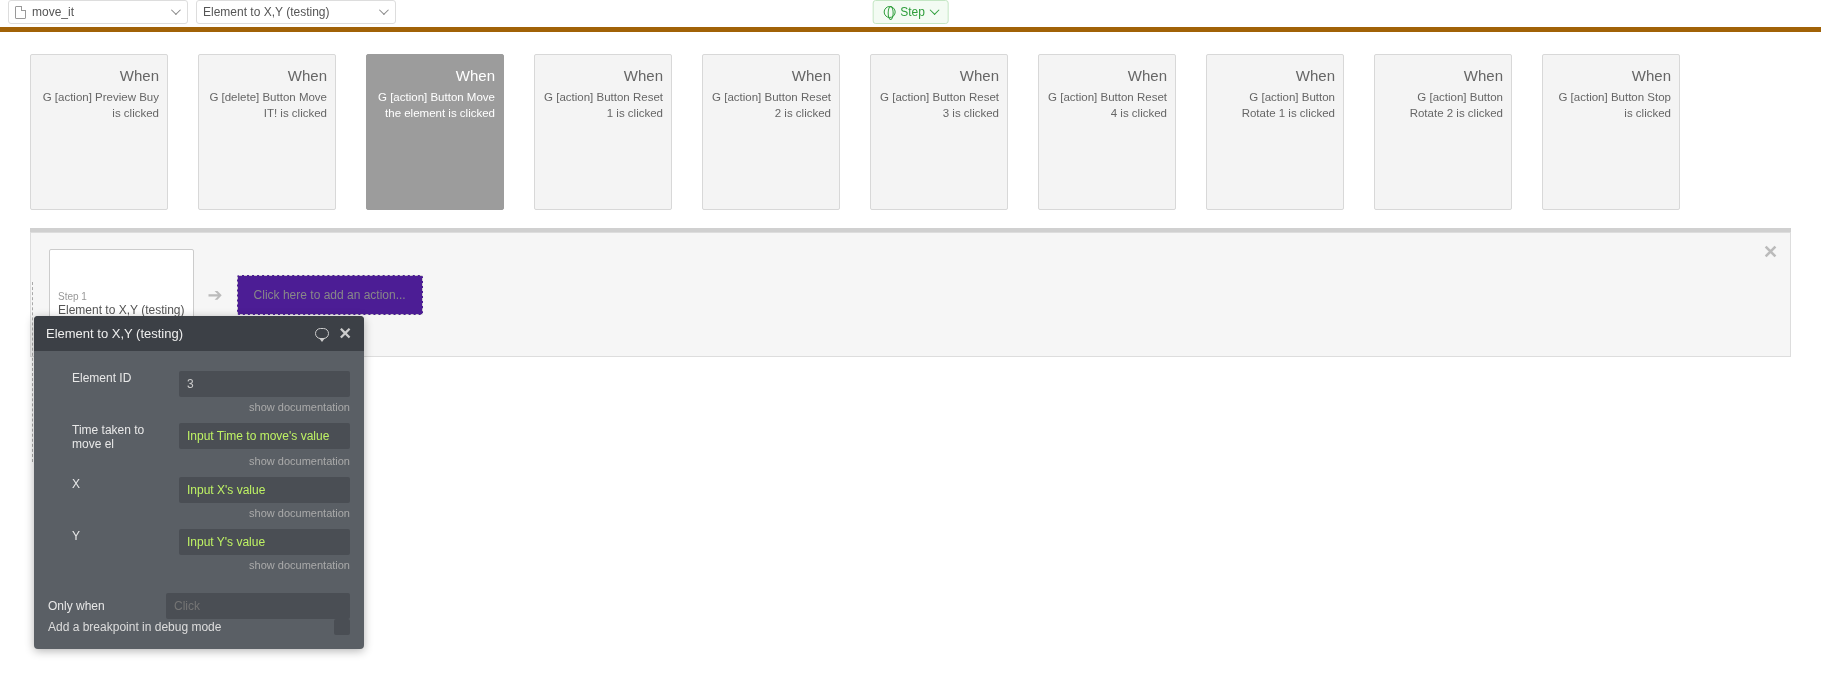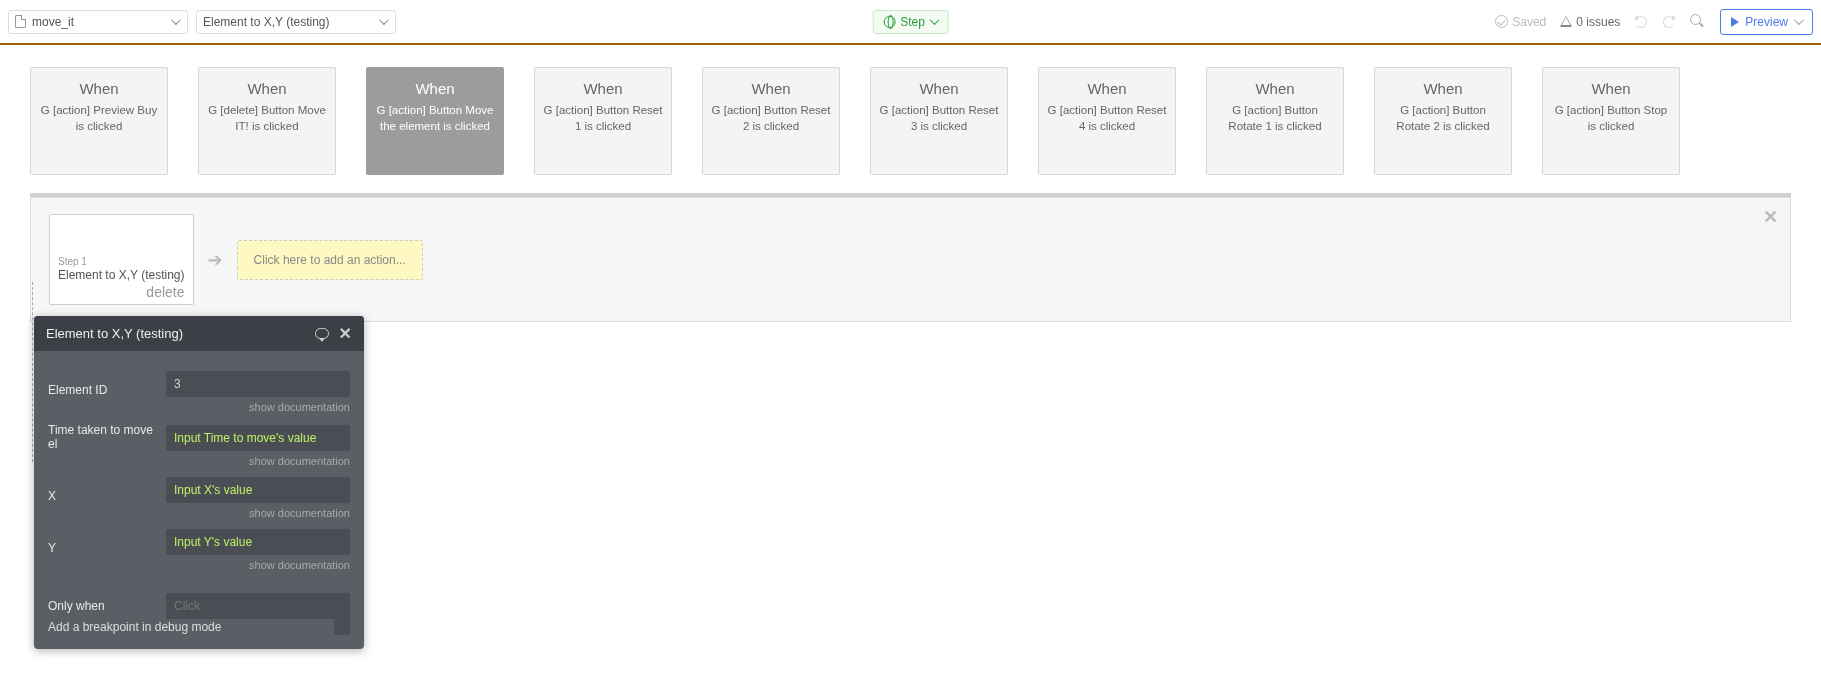--- a/index.html
+++ b/index.html
@@ -1,19 +1,19 @@
 <!DOCTYPE html>
 <html><head>
 <meta charset="utf-8">
 <style>
   * { box-sizing: border-box; margin: 0; padding: 0; }
   body { font-family: -apple-system, BlinkMacSystemFont, "Segoe UI", Arial, sans-serif; font-size: 13px; color: #555; background: #fff; width: 1821px; }
   
   
-  .topbar { display: flex; align-items: center; height: 45px; border-bottom: 2px solid #a16207; padding: 0 8px; gap: 8px; position: relative; }
+  .topbar { display: flex; align-items: flex-start; height: 32px; border-bottom: 5px solid #a16207; padding: 0 8px; gap: 8px; position: relative; }
   .dropdown { display: flex; align-items: center; border: 1px solid #ddd; border-radius: 3px; height: 24px; padding: 0 8px 0 6px; gap: 6px; background: #fff; cursor: pointer; font-size: 12px; color: #555; min-width: 180px; justify-content: space-between; }
   .dropdown-second { min-width: 200px; }
   .dropdown-left { display: flex; align-items: center; gap: 6px; }
   .file-icon { width: 11px; height: 13px; border: 1px solid #999; border-radius: 1px; position: relative; }
   .file-icon::after { content: ""; position: absolute; top: -1px; right: -1px; width: 4px; height: 4px; background: #fff; border-left: 1px solid #999; border-bottom: 1px solid #999; }
   .chev { width: 8px; height: 8px; }
   .chev::before { content: ""; display: block; width: 6px; height: 6px; border-right: 1.5px solid #888; border-bottom: 1.5px solid #888; transform: rotate(45deg) translateY(-2px); }
   
   .live-pill { position: absolute; left: 50%; transform: translateX(-50%); display: flex; align-items: center; gap: 5px; border: 1px solid #c4e6c4; background: #f3fbf3; color: #2d9d3a; border-radius: 3px; height: 24px; padding: 0 10px; font-size: 12px; cursor: pointer; }
   .globe-icon { width: 12px; height: 12px; border: 1.5px solid #2d9d3a; border-radius: 50%; position: relative; }
@@ -36,47 +36,47 @@
   .redo-icon::after { content: ""; position: absolute; top: 0; right: 0; width: 0; height: 0; border-top: 3px solid transparent; border-bottom: 3px solid transparent; border-left: 4px solid #666; }
   .search-icon { position: relative; }
   .search-icon::before { content: ""; position: absolute; width: 9px; height: 9px; border: 1.5px solid #666; border-radius: 50%; top: 0; left: 0; }
   .search-icon::after { content: ""; position: absolute; width: 5px; height: 1.5px; background: #666; transform: rotate(45deg); top: 10px; left: 9px; }
   .preview-btn { display: flex; align-items: center; gap: 6px; border: 1px solid #4b7bec; color: #4b7bec; border-radius: 3px; height: 26px; padding: 0 10px; font-size: 12px; cursor: pointer; }
   .play-icon { width: 0; height: 0; border-top: 5px solid transparent; border-bottom: 5px solid transparent; border-left: 8px solid #4b7bec; }
 
   
   .workflow-wrap { padding: 22px 30px 0 30px; }
   .cards-row { display: flex; gap: 30px; }
-  .wf-card { width: 138px; height: 108px; border: 1px solid #d8d8d8; background: #f4f4f4; border-radius: 2px; padding: 12px 8px 8px 8px; text-align: center; cursor: pointer; font-size: 12px; color: #666; }
+  .wf-card { width: 138px; height: 156px; border: 1px solid #d8d8d8; background: #f4f4f4; border-radius: 2px; padding: 12px 8px 8px 8px; text-align: right; cursor: pointer; font-size: 12px; color: #666; }
   .wf-card.selected { background: #9c9c9c; border-color: #9c9c9c; color: #fff; }
   .wf-title { font-size: 15px; margin-bottom: 6px; font-weight: 400; }
   .wf-sub { font-size: 11.5px; line-height: 1.35; }
   
   .track-line { border-top: 4px solid #d0d0d0; margin-top: 18px; position: relative; }
   .track-pointer { position: absolute; top: -4px; left: 0; width: 0; height: 0; border-left: 8px solid transparent; border-right: 8px solid transparent; border-bottom: 8px solid #d0d0d0; }
 
   
   .step-panel { border: 1px solid #ddd; background: #f6f6f6; margin-top: 0; padding: 16px 18px; position: relative; display: flex; align-items: center; gap: 14px; }
   .step-close { position: absolute; top: 8px; right: 12px; color: #bbb; font-size: 18px; cursor: pointer; font-weight: bold; }
   .step-box { border: 1px solid #ccc; background: #fff; border-radius: 2px; padding: 5px 8px 4px 8px; min-width: 130px; cursor: pointer; }
   .step-num { font-size: 10px; color: #999; margin-top: 36px; }
   .step-name { font-size: 12px; color: #555; margin-top: 1px; }
   .step-delete { font-size: 14px; color: #999; text-align: right; margin-top: 2px; }
   .arrow-right { color: #bbb; font-size: 18px; }
-  .add-action-box { border: 1.5px dashed #ccc; background: #fef9c3; border-radius: 2px; padding: 12px 16px; font-size: 12px; color: #888; cursor: pointer; }
+  .add-action-box { border: 1.5px dashed #ccc; background: #4c1d95; border-radius: 2px; padding: 12px 16px; font-size: 12px; color: #888; cursor: pointer; }
 
   
   .prop-panel { position: absolute; left: 34px; top: 316px; width: 330px; background: #5a5f65; border-radius: 4px; color: #ddd; font-size: 12px; box-shadow: 0 2px 10px rgba(0,0,0,0.3); }
   .prop-header { background: #3c4046; border-radius: 4px 4px 0 0; padding: 8px 12px; display: flex; align-items: center; justify-content: space-between; color: #eee; font-size: 13px; }
   .prop-header-icons { display: flex; gap: 10px; align-items: center; }
   .comment-icon { width: 14px; height: 11px; border: 1.5px solid #ccc; border-radius: 6px; position: relative; }
   .comment-icon::after { content: ""; position: absolute; bottom: -4px; left: 3px; width: 0; height: 0; border-left: 3px solid transparent; border-right: 3px solid transparent; border-top: 4px solid #ccc; }
   .x-icon { color: #ccc; font-size: 16px; cursor: pointer; font-weight: bold; }
   .prop-body { padding: 10px 14px 14px 14px; }
-  .prop-row { display: flex; align-items: flex-end; gap: 8px; margin-top: 10px; }
+  .prop-row { display: flex; align-items: flex-start; gap: 8px; margin-top: 10px; margin-left: 24px; }
   .prop-label { width: 110px; color: #e8e8e8; font-size: 12px; }
   .prop-input { flex: 1; background: #4a4e54; border: none; color: #ccc; padding: 6px 8px; font-size: 12px; border-radius: 2px; outline: none; }
   .prop-input.dyn { color: #bef264; }
   .doc-link { text-align: right; font-size: 11px; color: #aaa; margin-top: 4px; cursor: pointer; }
   .prop-footer-row { display: flex; align-items: center; gap: 8px; margin-top: 22px; }
   .prop-check { width: 16px; height: 16px; background: #4a4e54; border-radius: 2px; }
   .prop-breakpoint { display: flex; align-items: center; justify-content: space-between; }
   
   .dashed-left { position: absolute; left: 32px; top: 282px; width: 1px; height: 180px; border-left: 1.5px dashed #aaa; z-index: 0; }
 </style>
@@ -97,38 +97,20 @@
     </span>
     <span class="chev"></span>
   </div>
 
   <div class="live-pill">
     <span class="globe-icon"></span>
     <span>Step</span>
     <span class="chev live-chev"></span>
   </div>
 
-  <div class="topbar-right">
-    <div class="saved">
-      <span class="check-circ"></span>
-      <span>Saved</span>
-    </div>
-    <div class="issues">
-      <span class="warn-icon"></span>
-      <span>0 issues</span>
-    </div>
-    <div class="icon-btn disabled undo-icon"></div>
-    <div class="icon-btn disabled redo-icon"></div>
-    <div class="icon-btn search-icon"></div>
-    <div class="preview-btn">
-      <span class="play-icon"></span>
-      <span>Preview</span>
-      <span class="chev" style="opacity:.8"></span>
-    </div>
-  </div>
 </div>
 
 <div class="workflow-wrap">
   <div class="cards-row" id="cards-row">
       <div class="wf-card">
         <div class="wf-title">When</div>
         <div class="wf-sub">G [action] Preview Buy is clicked</div>
       </div>
       <div class="wf-card">
         <div class="wf-title">When</div>

